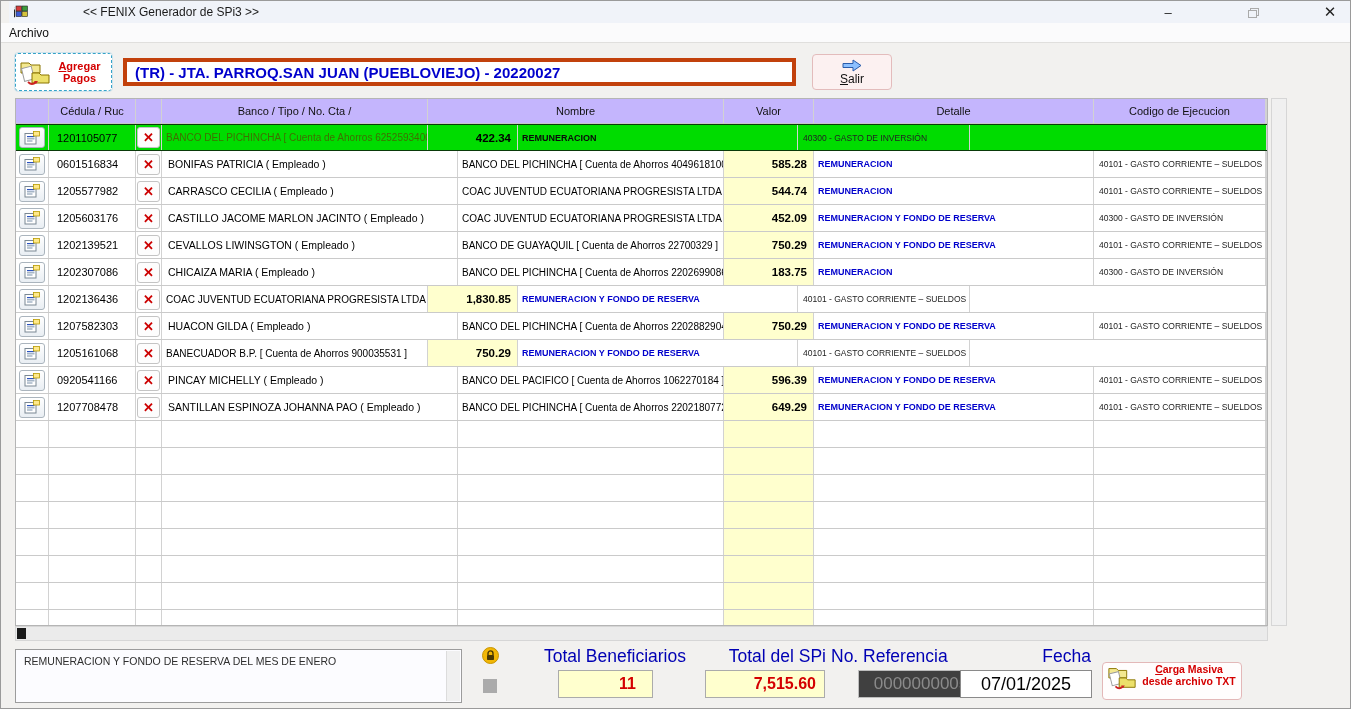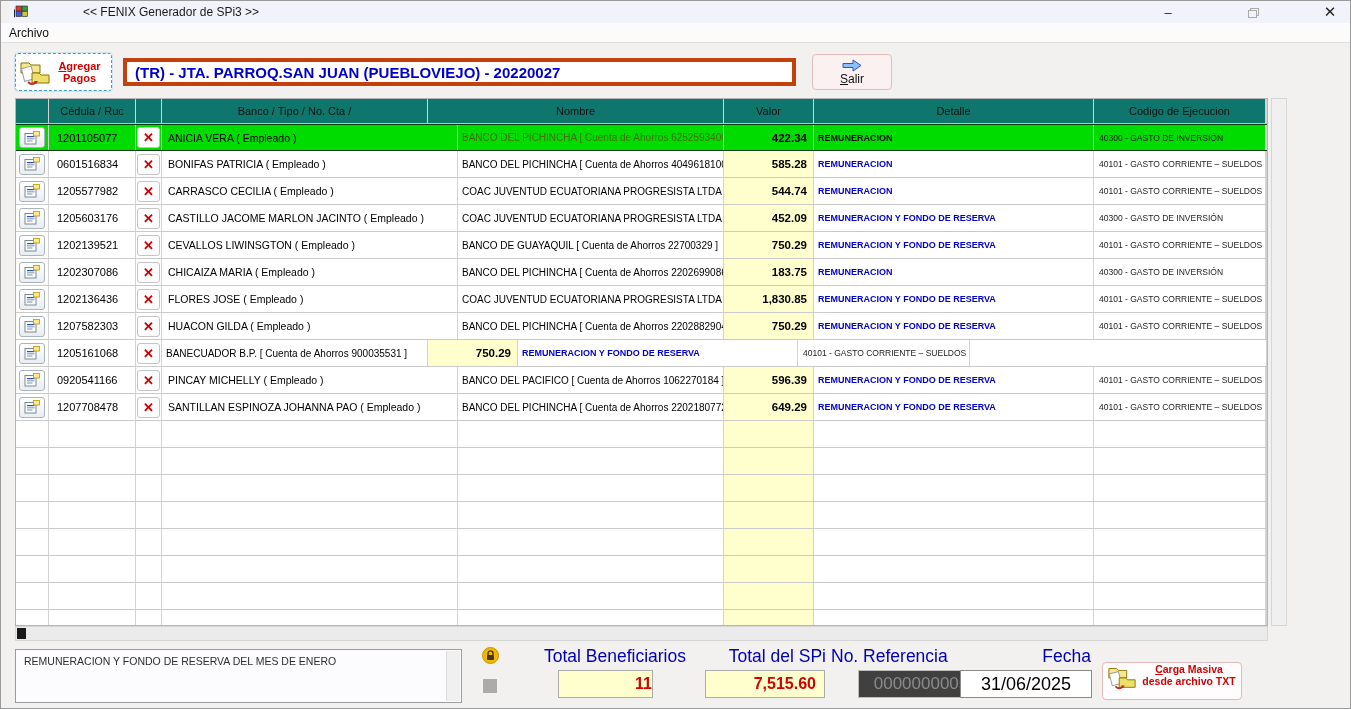--- a/index.html
+++ b/index.html
@@ -27,21 +27,21 @@
   .btn-agregar .lbl{color:#d40000;font-weight:bold;font-size:11px;line-height:12px;text-align:center;flex:1;}
   .btn-agregar .lbl::first-letter{text-decoration:underline;}
   .title-field{position:absolute;left:122px;top:57px;width:673px;height:28px;background:#fff;border:4px solid #c2410c;box-sizing:border-box;display:flex;align-items:center;padding-left:8px;font-size:15px;font-weight:bold;color:#0000cc;}
   .btn-salir{position:absolute;left:811px;top:53px;width:80px;height:36px;background:#fcf1f1;border:1px solid #e3bcbc;border-radius:4px;display:flex;flex-direction:column;align-items:center;justify-content:center;cursor:pointer;}
   .btn-salir .lbl{font-size:12px;color:#111;}
   .btn-salir .lbl::first-letter{text-decoration:underline;}
 
   
   .grid{position:absolute;left:14px;top:97px;width:1253px;height:528px;background:#fff;border:1px solid #b5b5b5;box-sizing:border-box;overflow:hidden;}
   .thead{display:flex;height:24px;border-bottom:1px solid #c6c6c6;}
-  .thead .cell{display:flex;align-items:center;justify-content:center;font-size:11px;color:#111;border-right:1px solid #d2d2d2;box-sizing:border-box;background:#0f766e;}
+  .thead .cell{display:flex;align-items:center;justify-content:center;font-size:11px;color:#111;border-right:1px solid #d2d2d2;box-sizing:border-box;background:#c4b5fd;}
   .trow{display:flex;height:27px;border-bottom:1px solid #cacaca;box-sizing:border-box;background:#fff;}
   .trow .cell{display:flex;align-items:center;border-right:1px solid #d2d2d2;box-sizing:border-box;overflow:hidden;white-space:nowrap;}
   .c-edit{width:33px;justify-content:center;}
   .c-ced{width:87px;padding-left:8px;font-size:11px;color:#000;}
   .c-x{width:26px;justify-content:center;}
   .c-nom{width:296px;padding-left:6px;font-size:10.5px;color:#000;white-space:pre;}
   .c-ban{width:266px;padding-left:4px;font-size:10px;color:#000;}
   .c-val{width:90px;justify-content:flex-end;padding-right:6px;font-size:11.5px;font-weight:bold;color:#000;}
   .c-det{width:280px;padding-left:4px;font-size:9px;font-weight:bold;color:#0000cc;}
   .c-cod{width:172px;padding-left:5px;font-size:8.5px;color:#222;}
@@ -64,21 +64,21 @@
   .obs-box{position:absolute;left:14px;top:648px;width:447px;height:54px;background:#fcfcff;border:1px solid #9c9c9c;box-sizing:border-box;font-size:10.5px;color:#2e2e2e;padding:5px 20px 0 8px;overflow:hidden;}
   .obs-scroll{position:absolute;right:1px;top:1px;bottom:1px;width:13px;background:#f0f0f0;border-left:1px solid #dcdcdc;}
   .lock-badge{position:absolute;left:481px;top:646px;width:17px;height:17px;}
   .gray-square{position:absolute;left:482px;top:678px;width:14px;height:14px;background:#ababab;}
   .flabel{position:absolute;top:644px;height:22px;font-size:17.5px;color:#0000b4;display:flex;align-items:center;}
   .lab-benef{left:500px;width:185px;justify-content:flex-end;}
   .lab-spi{left:703px;width:122px;justify-content:flex-end;}
   .lab-ref{left:830px;width:130px;justify-content:flex-start;}
   .lab-fecha{left:960px;width:130px;justify-content:flex-end;}
   .ffield{position:absolute;top:669px;height:28px;box-sizing:border-box;display:flex;align-items:center;}
-  .f-benef{left:557px;width:95px;background:#ffffce;border:1px solid #ababab;color:#d40000;font-weight:bold;font-size:16px;justify-content:flex-end;padding-right:0;}
+  .f-benef{left:557px;width:95px;background:#ffffce;border:1px solid #ababab;color:#d40000;font-weight:bold;font-size:16px;justify-content:flex-end;padding-right:16px;}
   .f-spi{left:704px;width:120px;background:#ffffce;border:1px solid #ababab;color:#d40000;font-weight:bold;font-size:16px;justify-content:flex-end;padding-right:8px;}
   .f-ref{left:857px;width:126px;background:#404040;border:1px solid #bdbdbd;color:#8a8a8a;font-size:17px;justify-content:center;}
   .f-fecha{left:959px;width:132px;background:#fff;border:1px solid #8a8a8a;color:#000;font-size:18px;justify-content:center;}
   .btn-carga{position:absolute;left:1101px;top:661px;width:140px;height:38px;background:#fffdfd;border:1px solid #e3b8b8;border-radius:4px;display:flex;align-items:flex-start;gap:4px;padding:0 4px;box-sizing:border-box;cursor:pointer;}
   .btn-carga .lbl{flex:1;color:#d40000;font-weight:bold;font-size:10.5px;line-height:12px;text-align:center;}
   .btn-carga .lbl::first-letter{text-decoration:underline;}
 </style>
 </head>
 <body>
 
@@ -155,21 +155,20 @@
                 <rect x="9.5" y="0.5" width="6" height="4.5" fill="#ffe98a" stroke="#b89b00" stroke-width="0.8"></rect>
               </svg>
             </button>
           </div>
           <div class="cell c-ced">1201105077</div>
           <div class="cell c-x">
             <button class="xbtn">
               <span>✕</span>
             </button>
           </div>
-          <div class="cell c-nom">ANICIA VERA   ( Empleado )</div>
           <div class="cell c-ban">BANCO DEL PICHINCHA [ Cuenta de Ahorros 6252593400 ]</div>
           <div class="cell c-val">422.34</div>
           <div class="cell c-det">REMUNERACION</div>
           <div class="cell c-cod">40300 - GASTO DE INVERSIÓN</div>
           <div class="cell c-tail"></div>
         </div>
         <div class="trow filled">
           <div class="cell c-edit">
             <button class="editbtn">
               <svg width="16" height="14" viewBox="0 0 16 14">
@@ -305,21 +304,20 @@
                 <rect x="9.5" y="0.5" width="6" height="4.5" fill="#ffe98a" stroke="#b89b00" stroke-width="0.8"></rect>
               </svg>
             </button>
           </div>
           <div class="cell c-ced">1202136436</div>
           <div class="cell c-x">
             <button class="xbtn">
               <span>✕</span>
             </button>
           </div>
-          <div class="cell c-nom">FLORES JOSE   ( Empleado )</div>
           <div class="cell c-ban">COAC JUVENTUD ECUATORIANA PROGRESISTA LTDA [ C</div>
           <div class="cell c-val">1,830.85</div>
           <div class="cell c-det">REMUNERACION Y FONDO DE RESERVA</div>
           <div class="cell c-cod">40101 - GASTO CORRIENTE – SUELDOS</div>
           <div class="cell c-tail"></div>
         </div>
         <div class="trow filled">
           <div class="cell c-edit">
             <button class="editbtn">
               <svg width="16" height="14" viewBox="0 0 16 14">
@@ -527,21 +525,21 @@
   <div class="gray-square"></div>
 
   <div class="flabel lab-benef">Total Beneficiarios</div>
   <div class="flabel lab-spi">Total del SPi</div>
   <div class="flabel lab-ref">No. Referencia</div>
   <div class="flabel lab-fecha">Fecha</div>
 
   <div class="ffield f-benef">11</div>
   <div class="ffield f-spi">7,515.60</div>
   <div class="ffield f-ref">0000000005</div>
-  <div class="ffield f-fecha">31/06/2025</div>
+  <div class="ffield f-fecha">07/01/2025</div>
 
   <button class="btn-carga">
     <svg width="30" height="28" viewBox="0 0 32 28">
       <path d="M2 5 h8 l2 2 h9 v8 h-19 z" fill="#f3e890" stroke="#8a7400" stroke-width="1"></path>
       <g transform="rotate(-14 10 16)">
           <rect x="4" y="9" width="10" height="13" fill="#fff" stroke="#9a9a9a"></rect>
         </g>
       <path d="M13 15 h7 l2 2 h8 v8 h-17 z" fill="#ece06a" stroke="#8a7400" stroke-width="1"></path>
       <path d="M9 24 q4 4 8 0" fill="none" stroke="#cc2222" stroke-width="1.8"></path>
       <path d="M17 26 l2 -3 -4 0 z" fill="#cc2222"></path>

